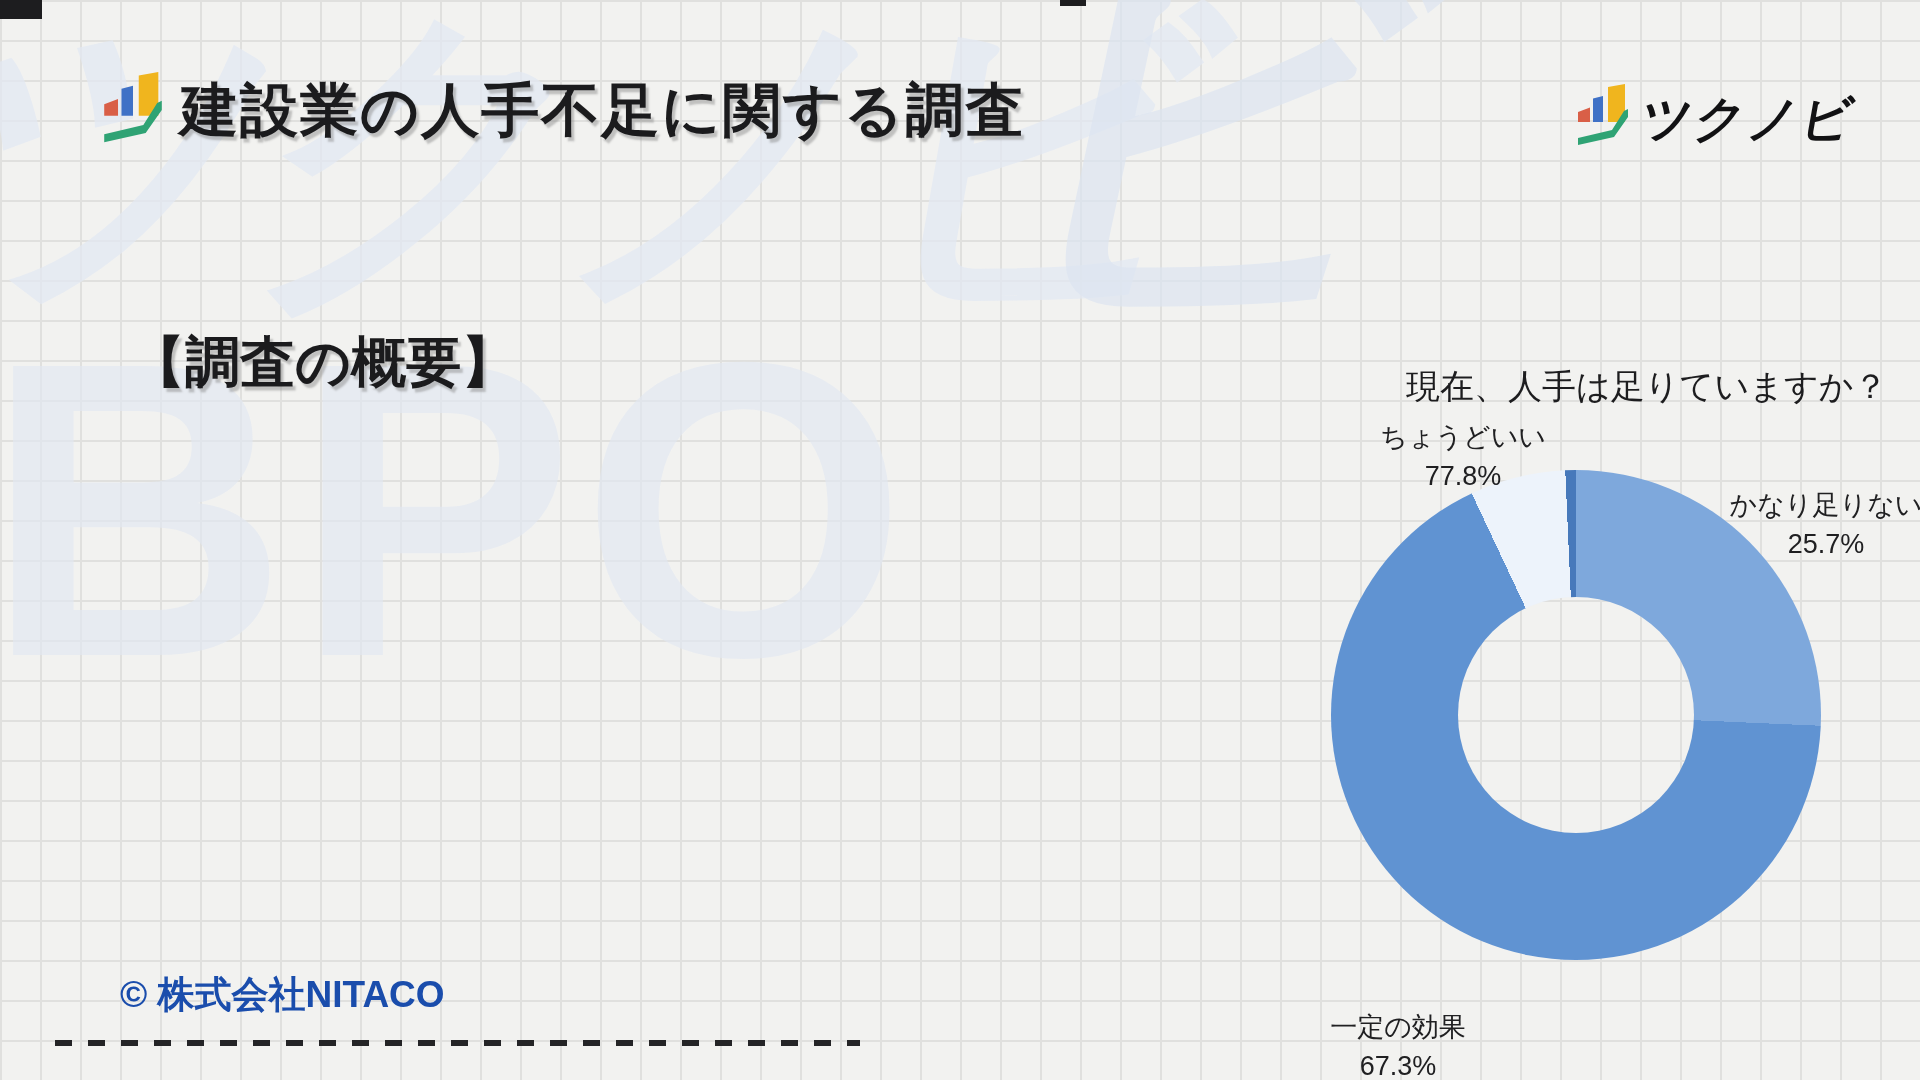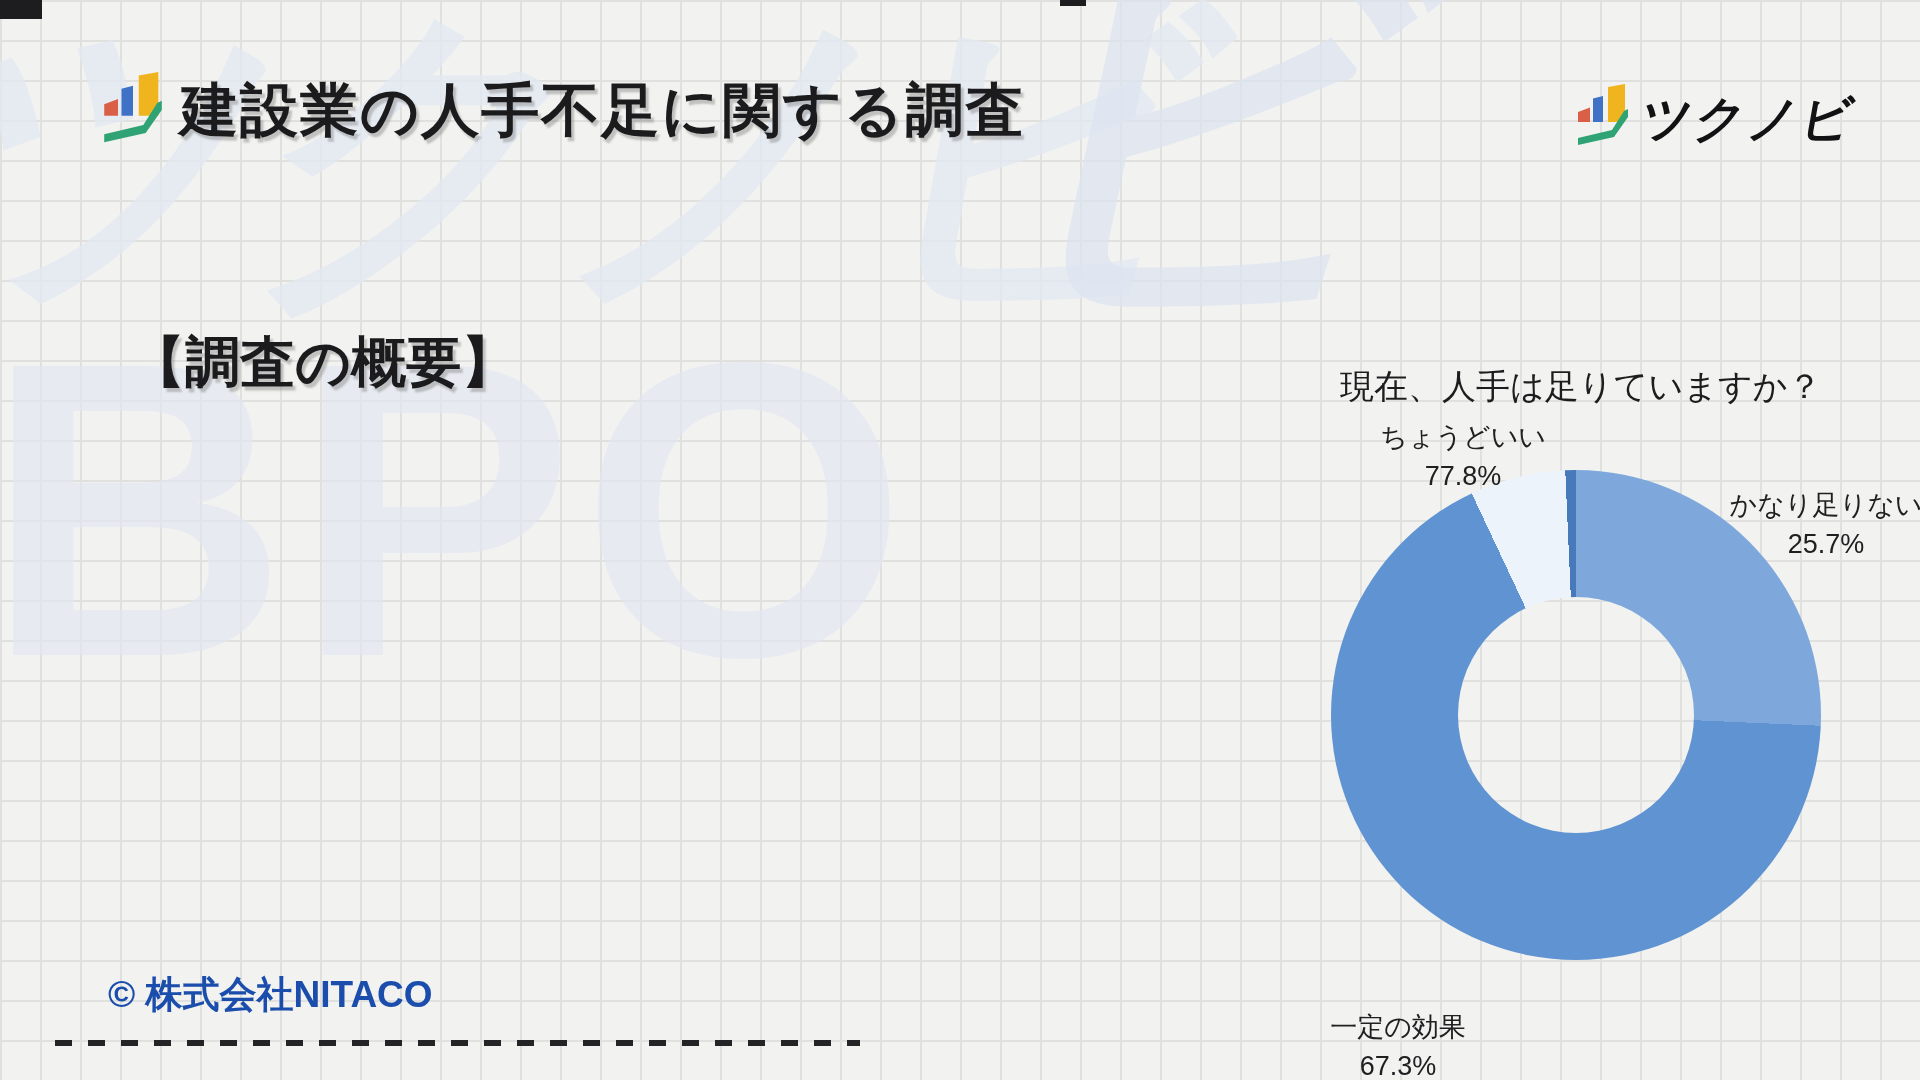--- a/index.html
+++ b/index.html
@@ -36,26 +36,26 @@
     position:absolute;z-index:5;left:122px;top:318px;margin:8px;
     font-size:55px;font-weight:900;color:#1b1b1d;white-space:nowrap;
     text-shadow:3px 4px 2px rgba(130,130,130,.45);
   }
   .summary-list{position:absolute;z-index:5;left:112px;top:478px;}
   .summary-item{
     font-size:40px;font-weight:800;color:#141416;line-height:1;margin-bottom:39px;white-space:nowrap;
     text-shadow:3px 3px 2px rgba(140,140,140,.4);
   }
   .copyright{
-    position:absolute;z-index:5;left:108px;top:970px;
+    position:absolute;z-index:5;left:120px;top:970px;
     font-size:37px;font-weight:800;color:#1a4dac;white-space:nowrap;
   }
   
   .chart-title{
-    position:absolute;z-index:5;left:1340px;top:364px;width:400px;text-align:left;
+    position:absolute;z-index:5;left:1406px;top:364px;width:400px;text-align:left;
     font-size:34px;font-weight:500;color:#1d1d1f;white-space:nowrap;
   }
   .donut{
     position:absolute;z-index:4;left:1331px;top:470px;width:490px;height:490px;border-radius:50%;
   }
   .donut-hole{
     position:absolute;z-index:4;left:1458px;top:597px;width:236px;height:236px;border-radius:50%;
     background-color:#f2f2f0;
     background-image:
       linear-gradient(#e0e0de 2px, transparent 2px),

